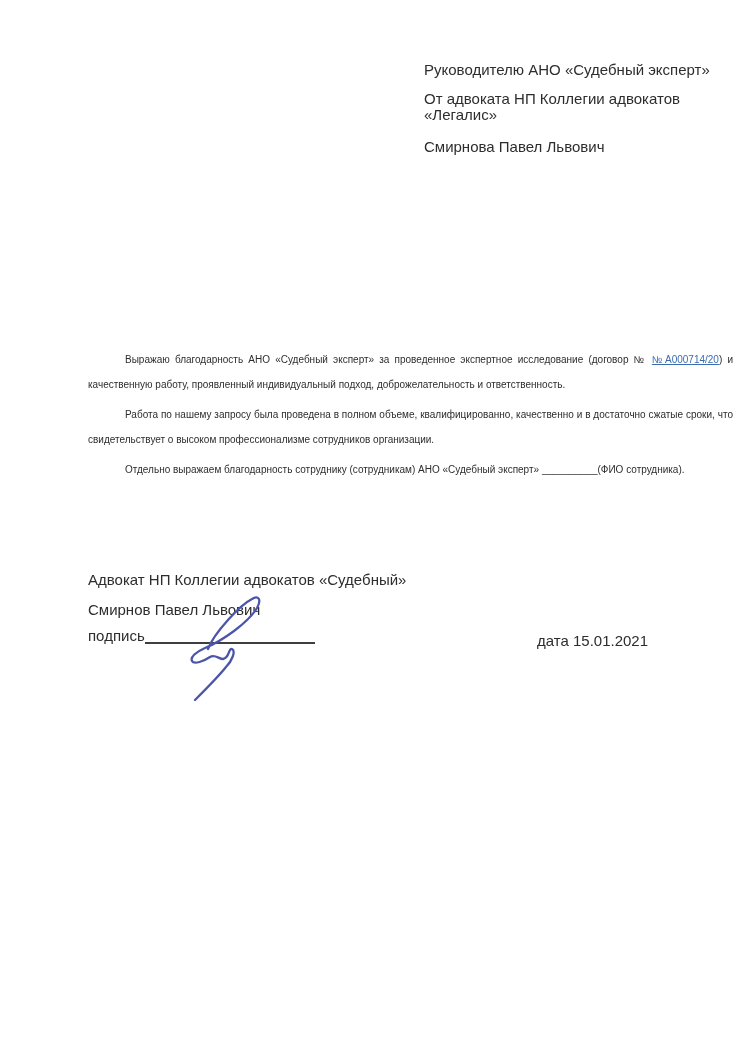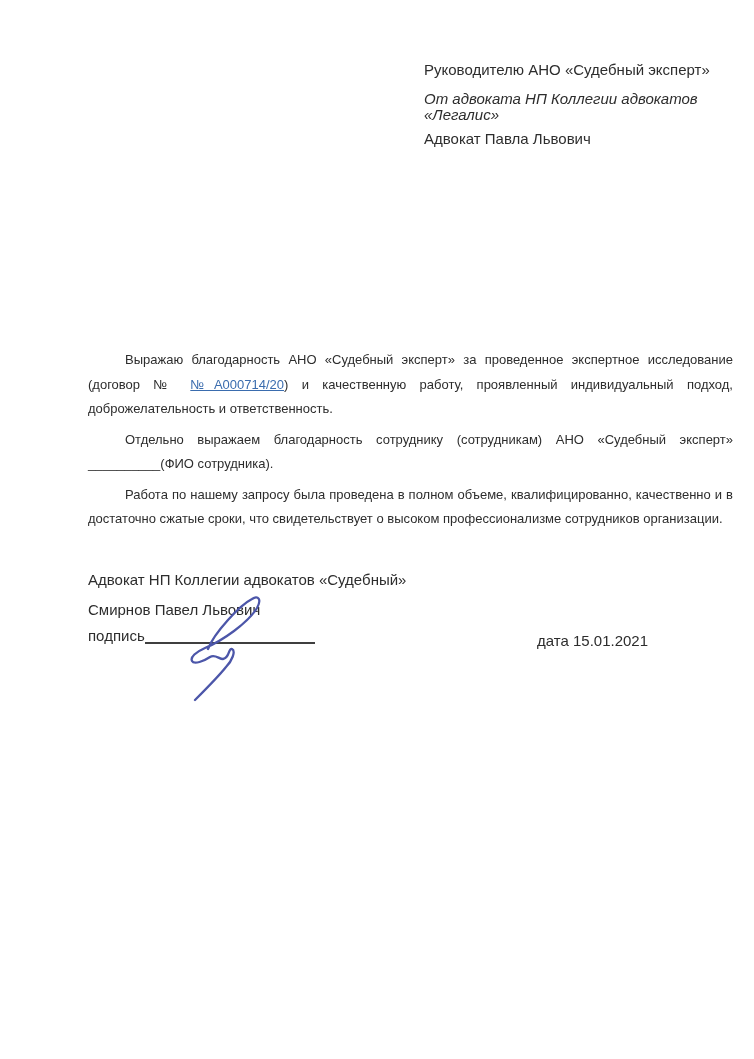--- a/index.html
+++ b/index.html
@@ -13,35 +13,35 @@
     overflow: hidden;
   }
   .addressee {
     position: absolute;
     left: 424px;
     top: 62px;
     font-size: 15px;
     line-height: 16px;
   }
   .addressee .line1 { margin-bottom: 13px; }
-  .addressee .line2 { margin-bottom: 8px; font-style: italic; }
+  .addressee .line2 { margin-bottom: 16px; }
   .doc-title {
     position: absolute;
     left: 88px;
     top: 292px;
     width: 645px;
     text-align: center;
     font-size: 15px;
   }
   .body-text {
     position: absolute;
     left: 88px;
     top: 348px;
     width: 645px;
-    font-size: 13px;
+    font-size: 10px;
     line-height: 24.5px;
     text-align: justify;
   }
   .body-text p {
     margin: 0 0 6px 0;
     text-indent: 37px;
   }
   .contract-link {
     color: #3a6cae;
     text-decoration: underline;
@@ -68,28 +68,28 @@
   }
 </style>
 </head>
 <body>
 
 <div class="page">
 
   <div class="addressee">
     <div class="line1">Руководителю АНО «Судебный эксперт»</div>
     <div class="line2">От адвоката НП Коллегии адвокатов «Легалис»</div>
-    <div class="line3">Адвокат Павла Львович</div>
+    <div class="line3">Смирнова Павел Львович</div>
   </div>
 
 
   <div class="body-text">
     <p><span>Выражаю благодарность АНО «Судебный эксперт» за проведенное экспертное исследование (договор № </span><a class="contract-link">№А000714/20</a><span>) и качественную работу, проявленный индивидуальный подход, доброжелательность и ответственность.</span></p>
+    <p>Работа по нашему запросу была проведена в полном объеме, квалифицированно, качественно и в достаточно сжатые сроки, что свидетельствует о высоком профессионализме сотрудников организации.</p>
     <p>Отдельно выражаем благодарность сотруднику (сотрудникам) АНО «Судебный эксперт» __________(ФИО сотрудника).</p>
-    <p>Работа по нашему запросу была проведена в полном объеме, квалифицированно, качественно и в достаточно сжатые сроки, что свидетельствует о высоком профессионализме сотрудников организации.</p>
   </div>
 
   <div class="sig-block">
     <div class="sig-position">Адвокат НП Коллегии адвокатов «Судебный»</div>
     <div class="sig-name">Смирнов Павел Львович</div>
     <div class="sig-row"><span>подпись</span><span class="sig-line"></span></div>
     <div class="date-line">дата 15.01.2021</div>
   </div>
 
   <svg class="handwritten" viewBox="0 0 95 125">

